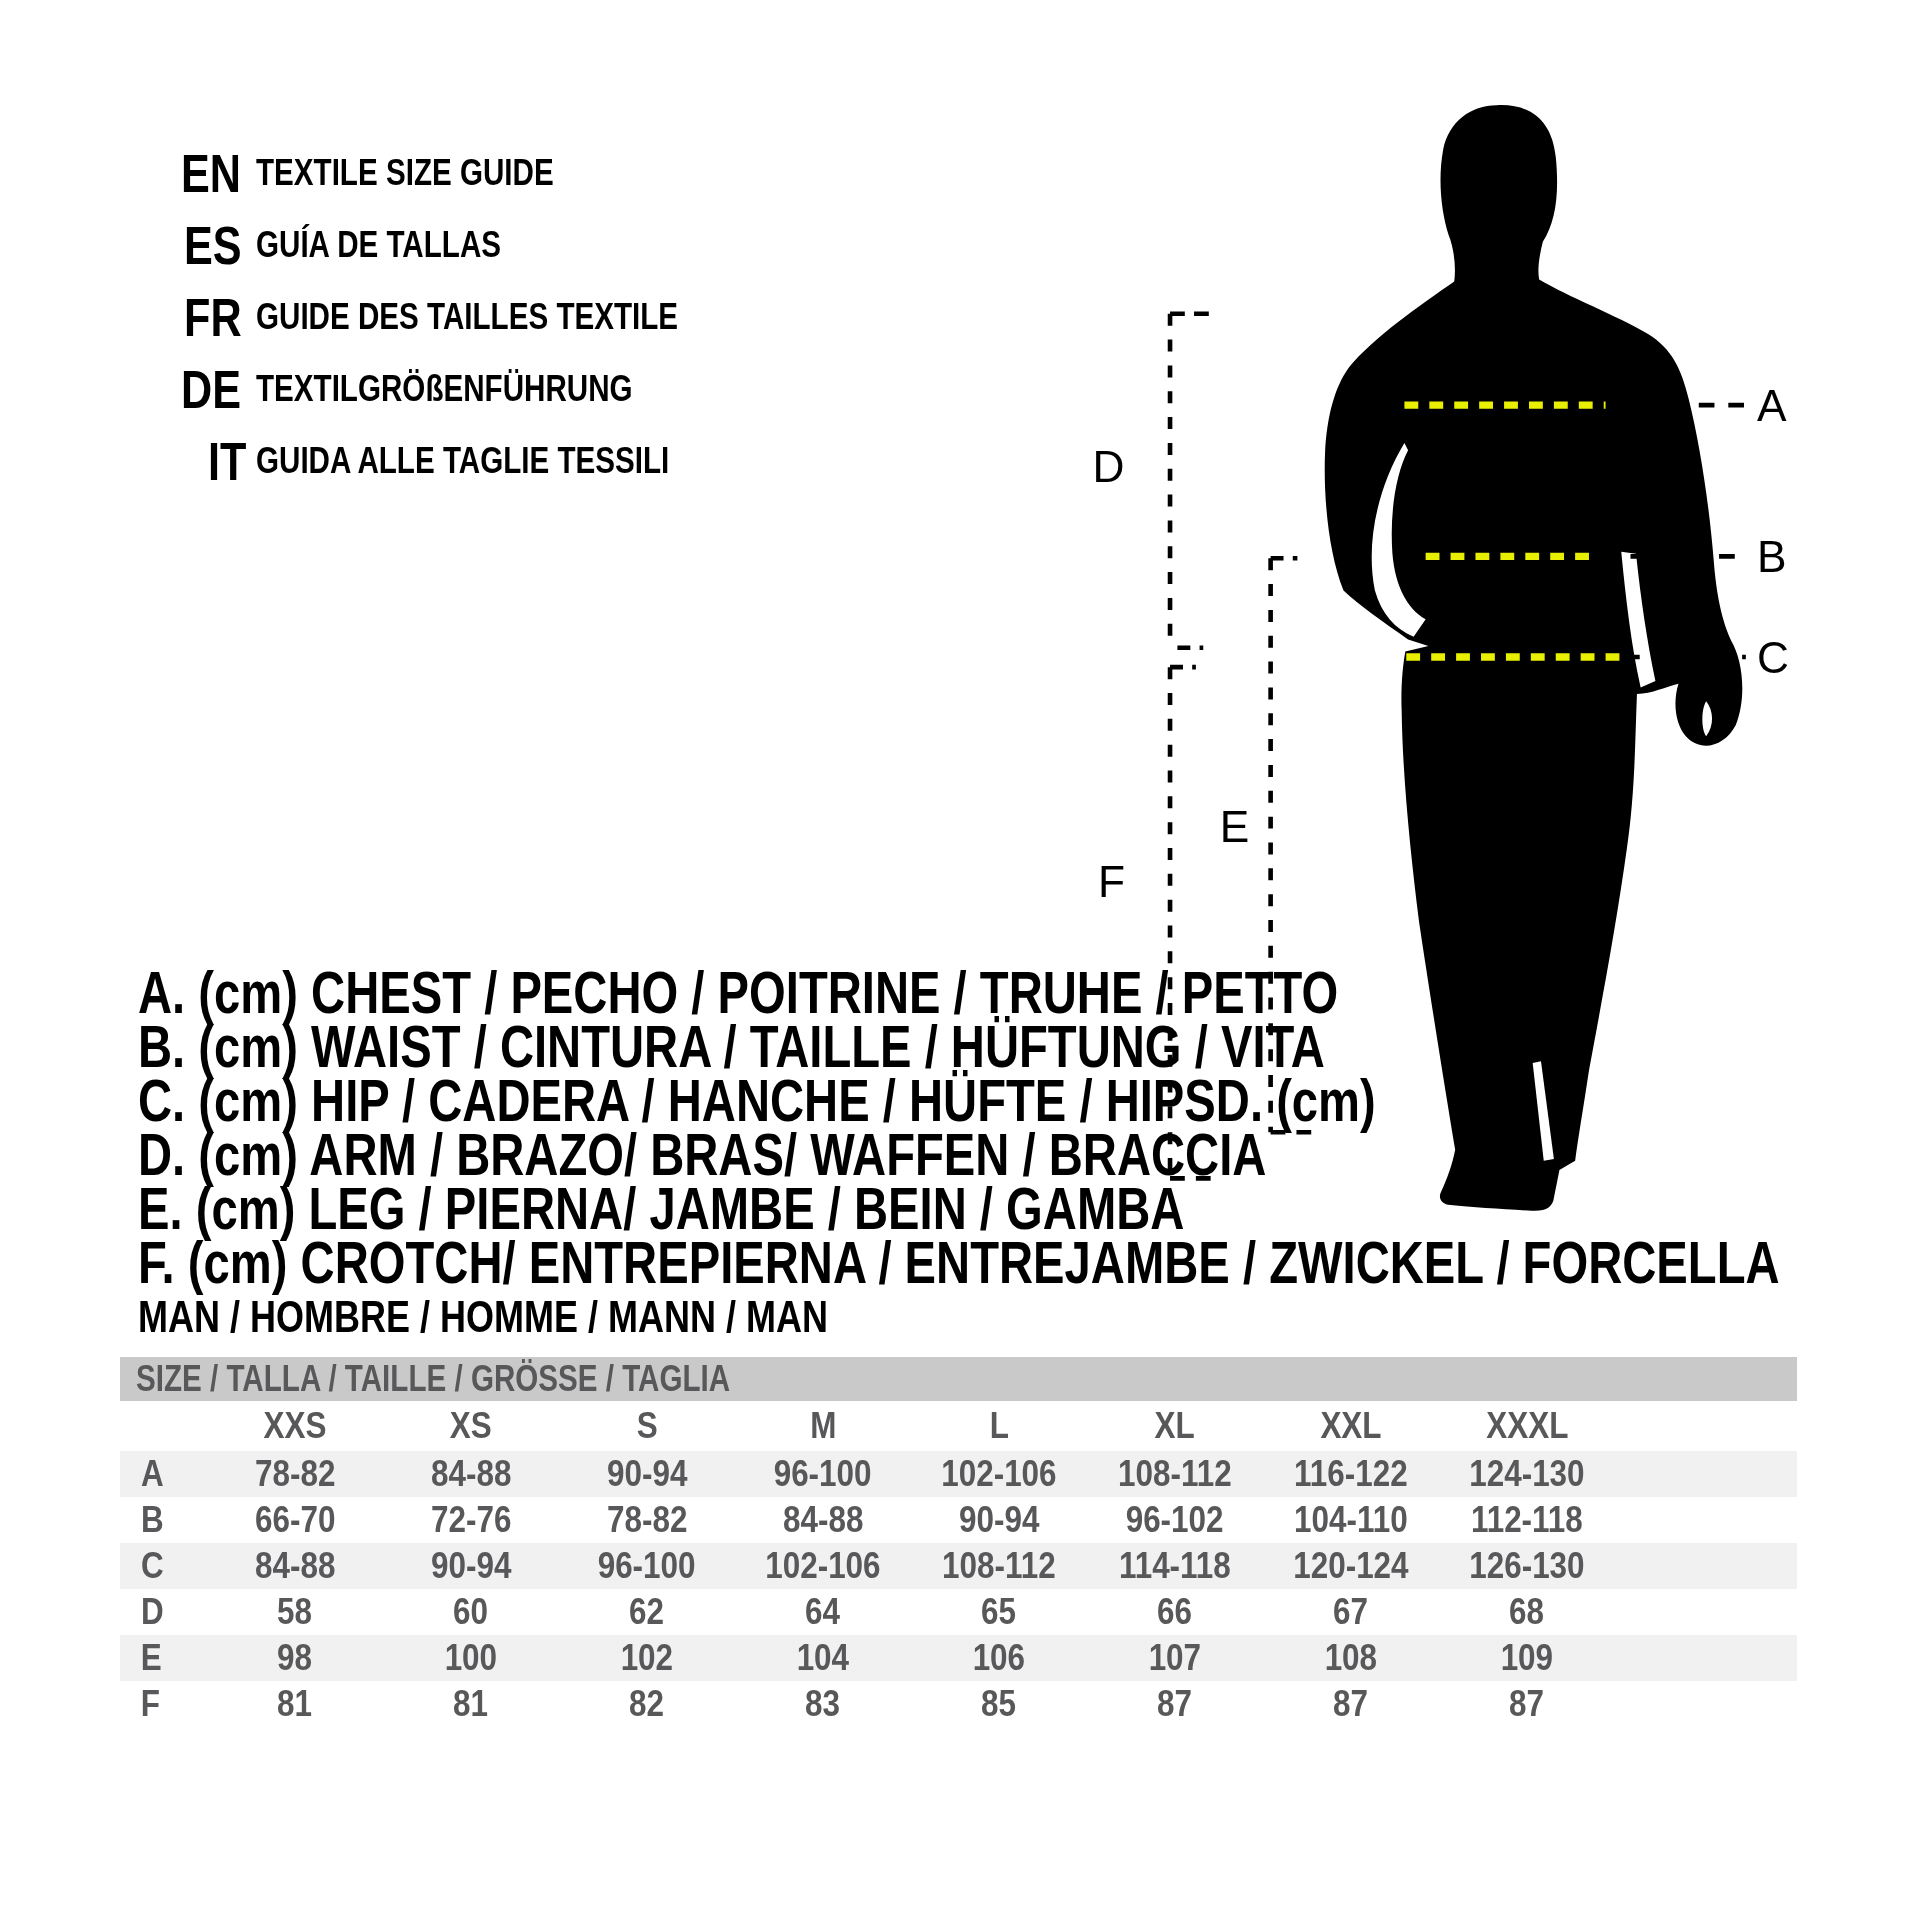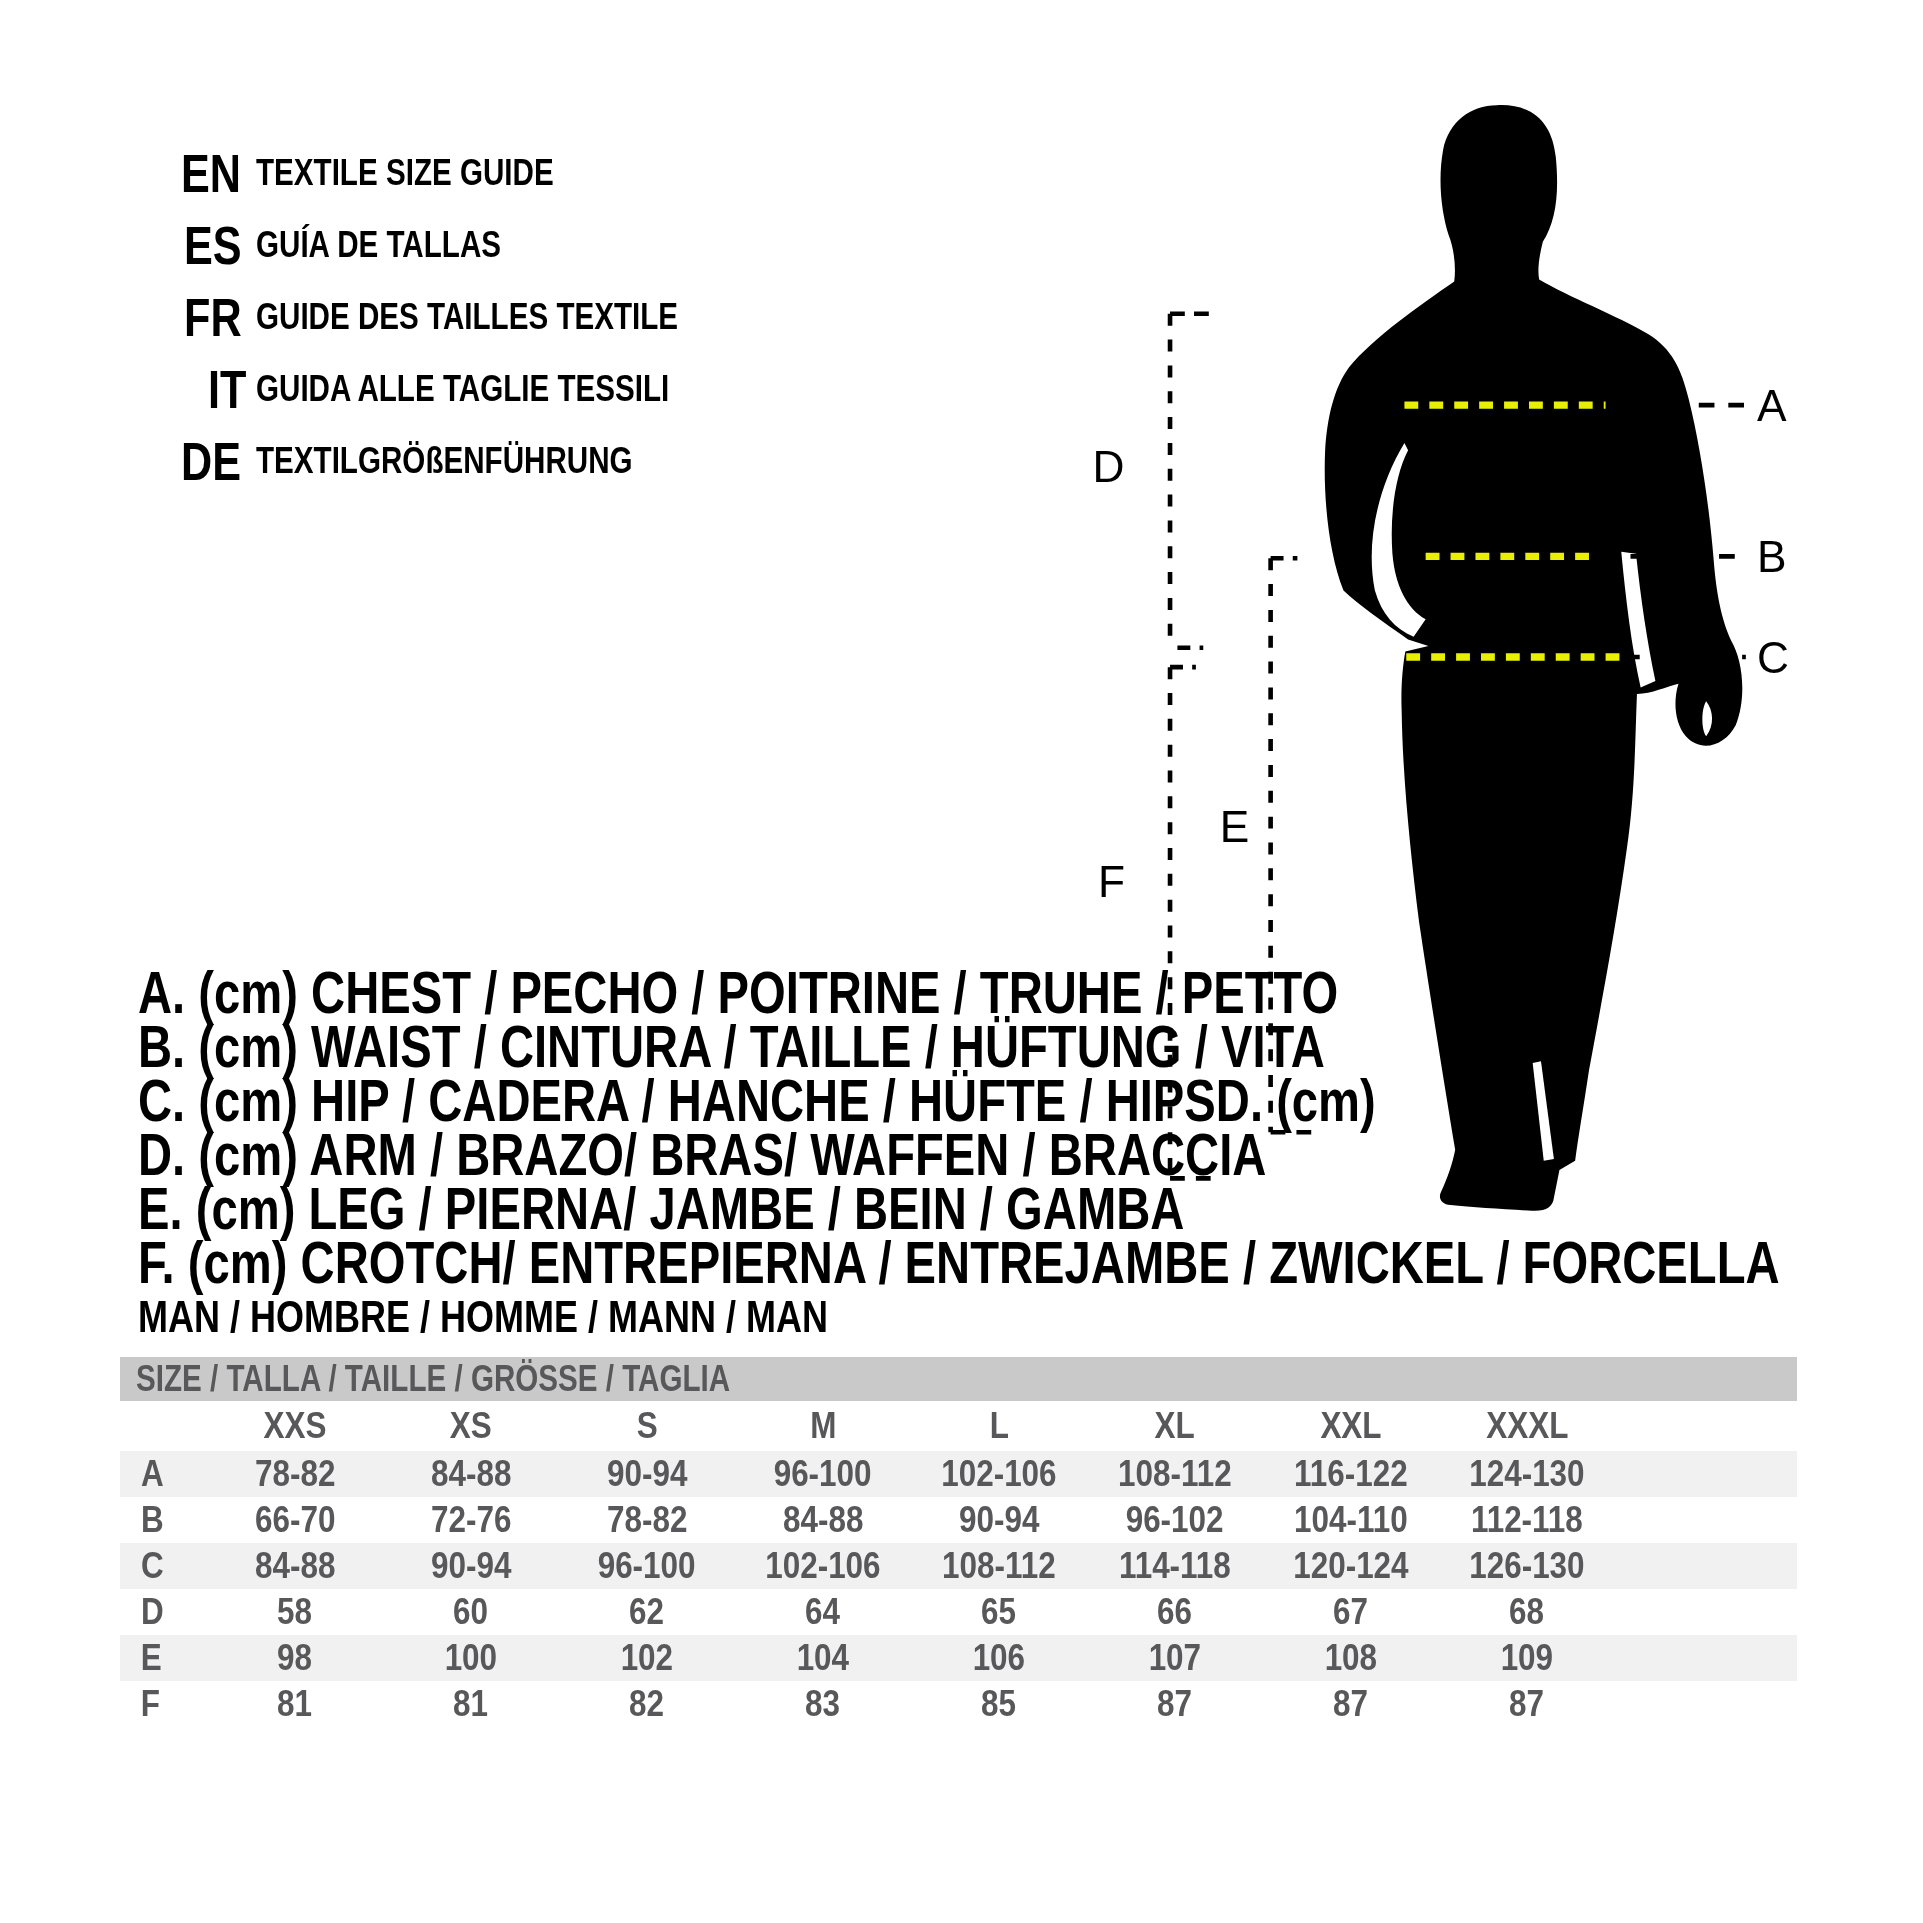--- a/index.html
+++ b/index.html
@@ -127,26 +127,26 @@
       </div>
       <div class="lang-row">
         <div class="lang-code"><span class="sqzl">ES</span></div>
         <div class="lang-title"><span class="sqzl">GUÍA DE TALLAS</span></div>
       </div>
       <div class="lang-row">
         <div class="lang-code"><span class="sqzl">FR</span></div>
         <div class="lang-title"><span class="sqzl">GUIDE DES TAILLES TEXTILE</span></div>
       </div>
       <div class="lang-row">
+        <div class="lang-code"><span class="sqzl">DE</span></div>
+        <div class="lang-title"><span class="sqzl">TEXTILGRÖßENFÜHRUNG</span></div>
+      </div>
+      <div class="lang-row">
         <div class="lang-code"><span class="sqzl">IT</span></div>
         <div class="lang-title"><span class="sqzl">GUIDA ALLE TAGLIE TESSILI</span></div>
-      </div>
-      <div class="lang-row">
-        <div class="lang-code"><span class="sqzl">DE</span></div>
-        <div class="lang-title"><span class="sqzl">TEXTILGRÖßENFÜHRUNG</span></div>
       </div>
     </div>
 
   <div id="legend-block" class="abs">
       <div class="legend-line">
         <span class="sqzl">A. (cm) CHEST / PECHO / POITRINE / TRUHE / PETTO</span>
       </div>
       <div class="legend-line">
         <span class="sqzl">B. (cm) WAIST / CINTURA / TAILLE / HÜFTUNG / VITA</span>
       </div>

